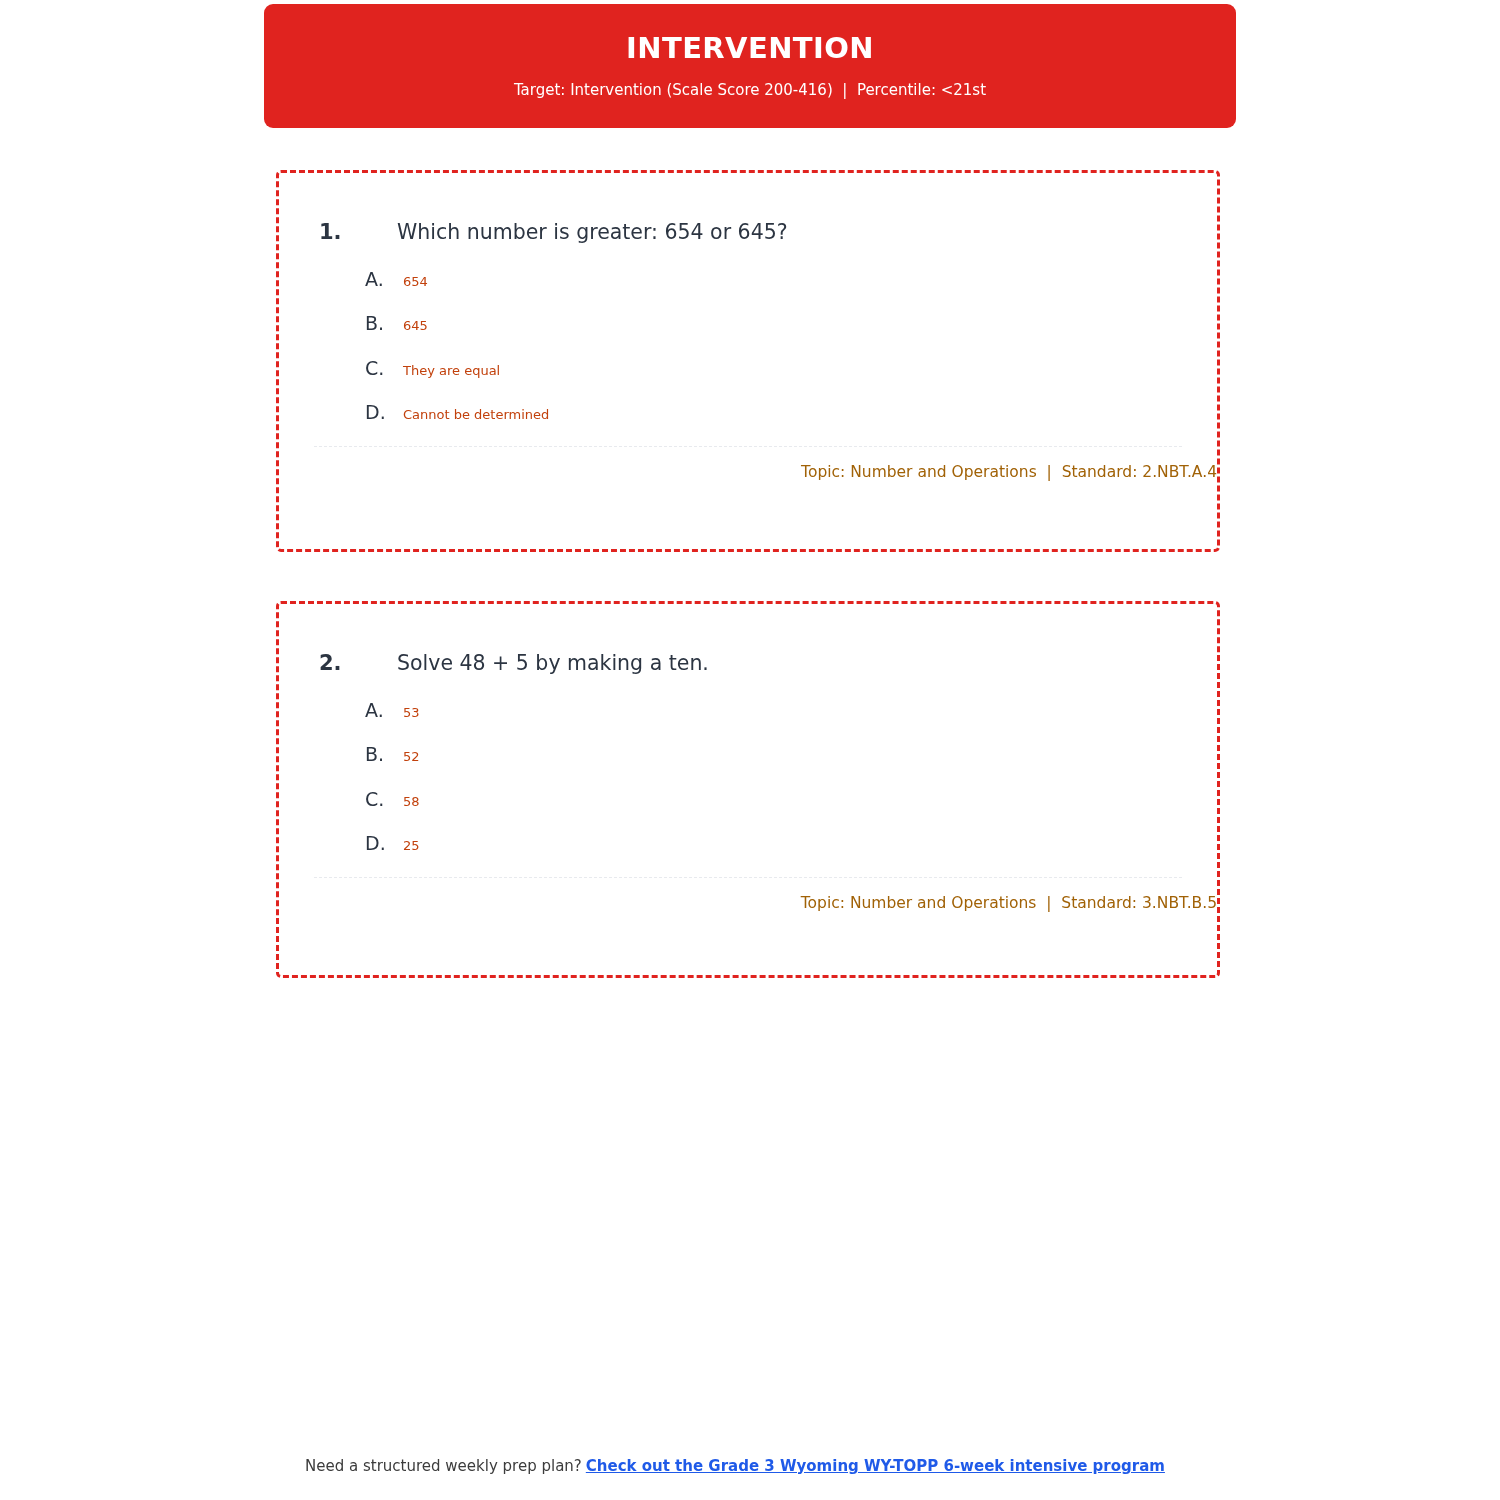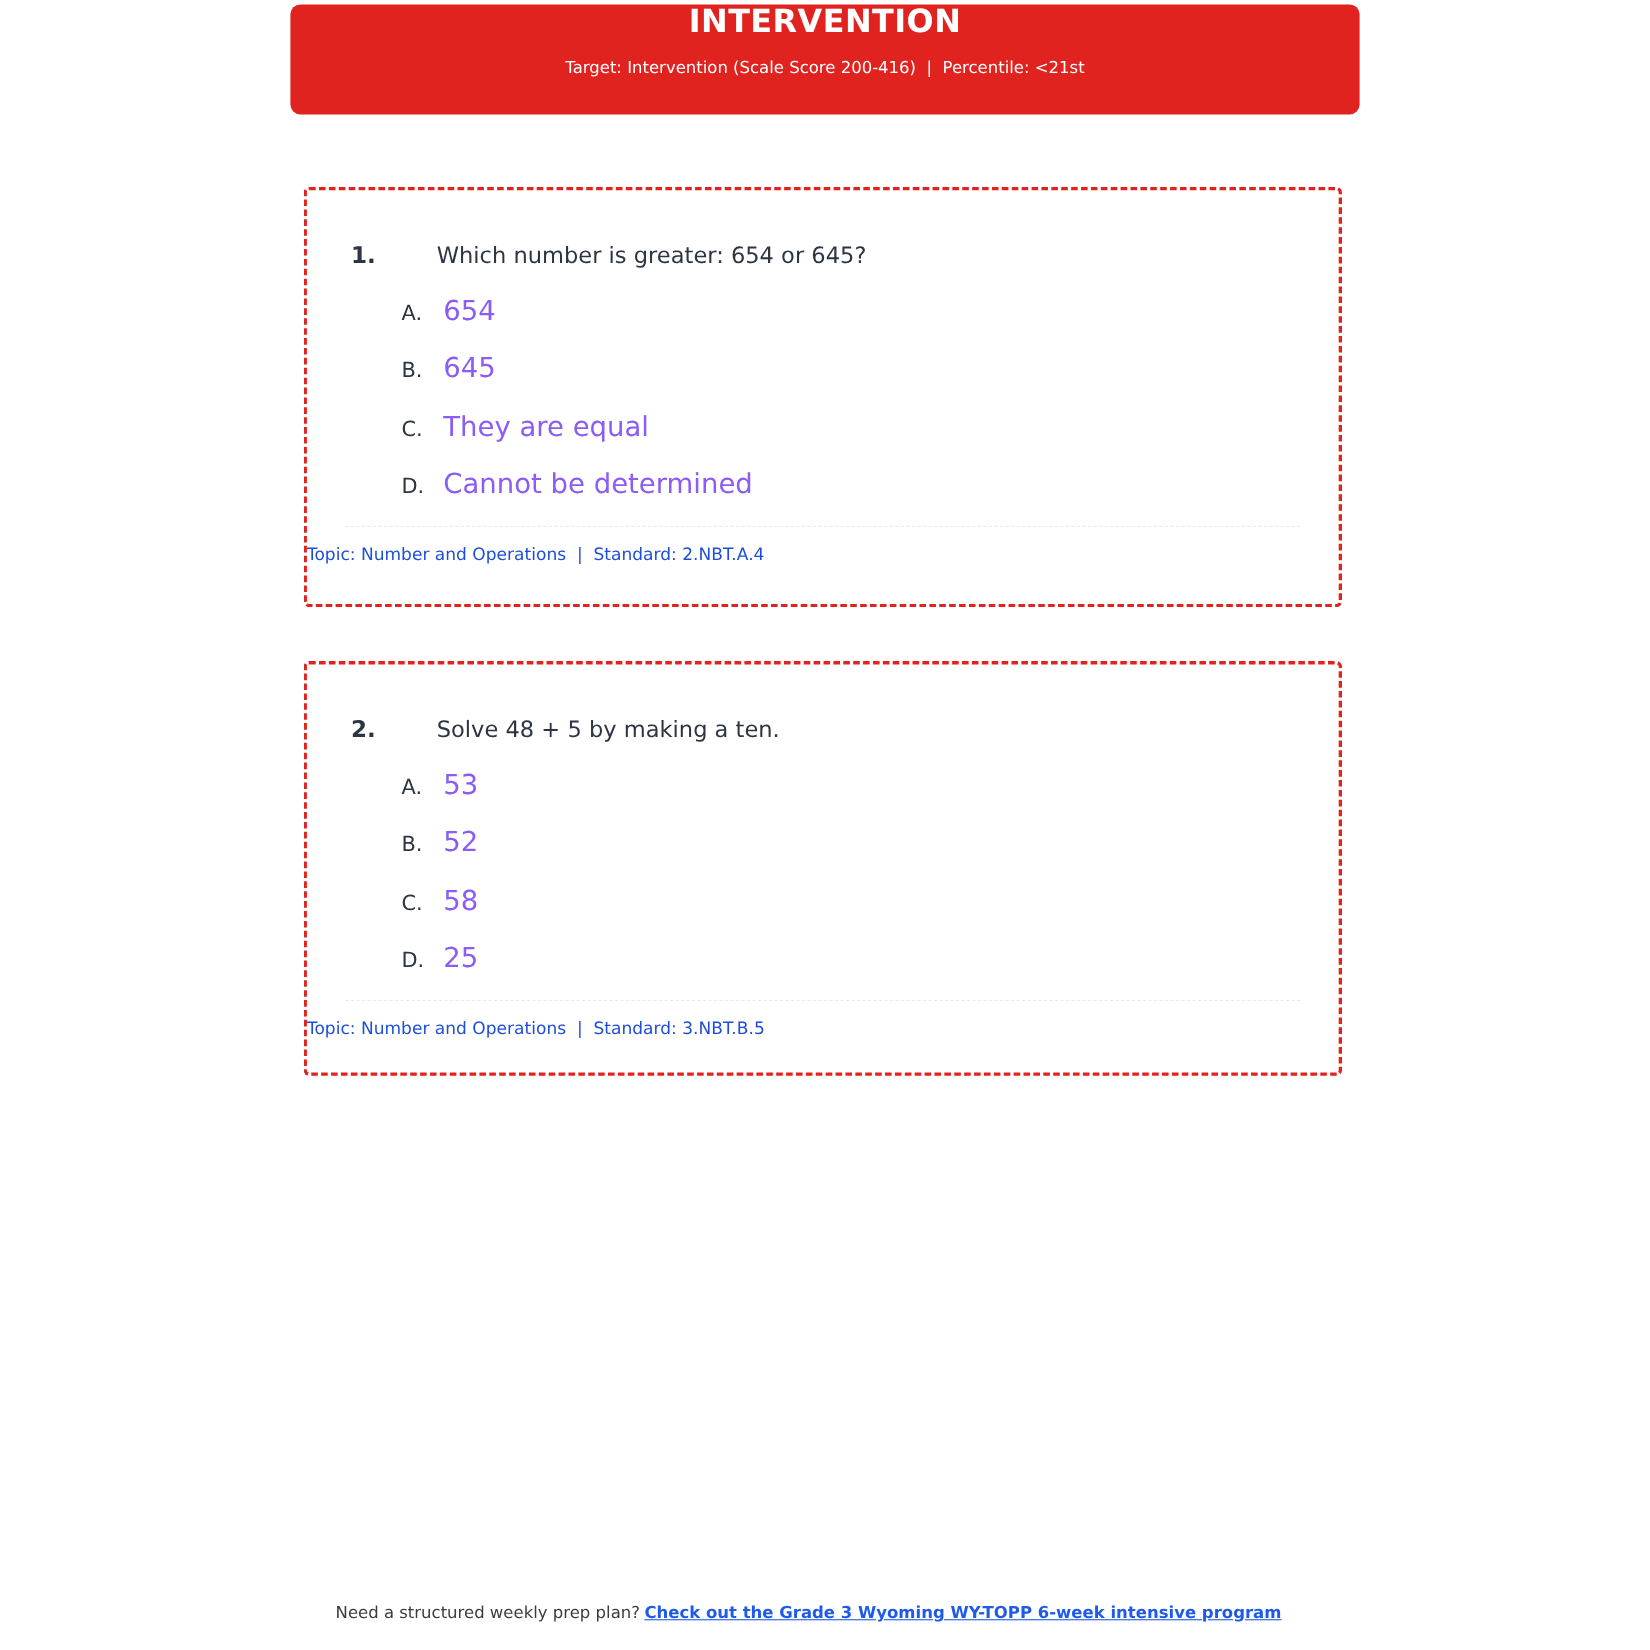--- a/index.html
+++ b/index.html
@@ -19,28 +19,28 @@
     left: 0; top: 0;
     width: 1500px;
     height: 1500px;
   }
   
   .banner {
     position: absolute;
     left: 264px;
     top: 4px;
     width: 972px;
-    height: 100px;
+    height: 124px;
     background: #e0231f;
     border-radius: 9px;
     box-sizing: border-box;
     display: flex;
     flex-direction: column;
     align-items: center;
-    justify-content: flex-start;
+    justify-content: center;
   }
   .banner-title {
     color: #ffffff;
     font-size: 29px;
     font-weight: bold;
     letter-spacing: 0.4px;
     line-height: 1.1;
     margin: 0 0 16px 0;
     text-align: center;
   }
@@ -96,33 +96,33 @@
     margin-bottom: 22.5px;
   }
   .option:last-child { margin-bottom: 0; }
   .opt-letter {
     color: #2c3542;
     font-size: 19px;
     width: 38px;
     flex: 0 0 38px;
   }
   .opt-text {
-    color: #8b5cf6;
-    font-size: 25px;
+    color: #c2410c;
+    font-size: 13px;
     line-height: 1.2;
   }
   .divider {
     margin: 23px 35px 0 35px;
     border: 0;
     border-top: 1px dashed #e8eaee;
     height: 0;
   }
   .meta {
-    text-align: left;
-    color: #1d4ed8;
+    text-align: right;
+    color: #a16207;
     font-size: 15.5px;
     padding-top: 16px;
     white-space: pre;
   }
   
   .footer {
     position: absolute;
     left: 0;
     top: 1457px;
     width: 1470px;

